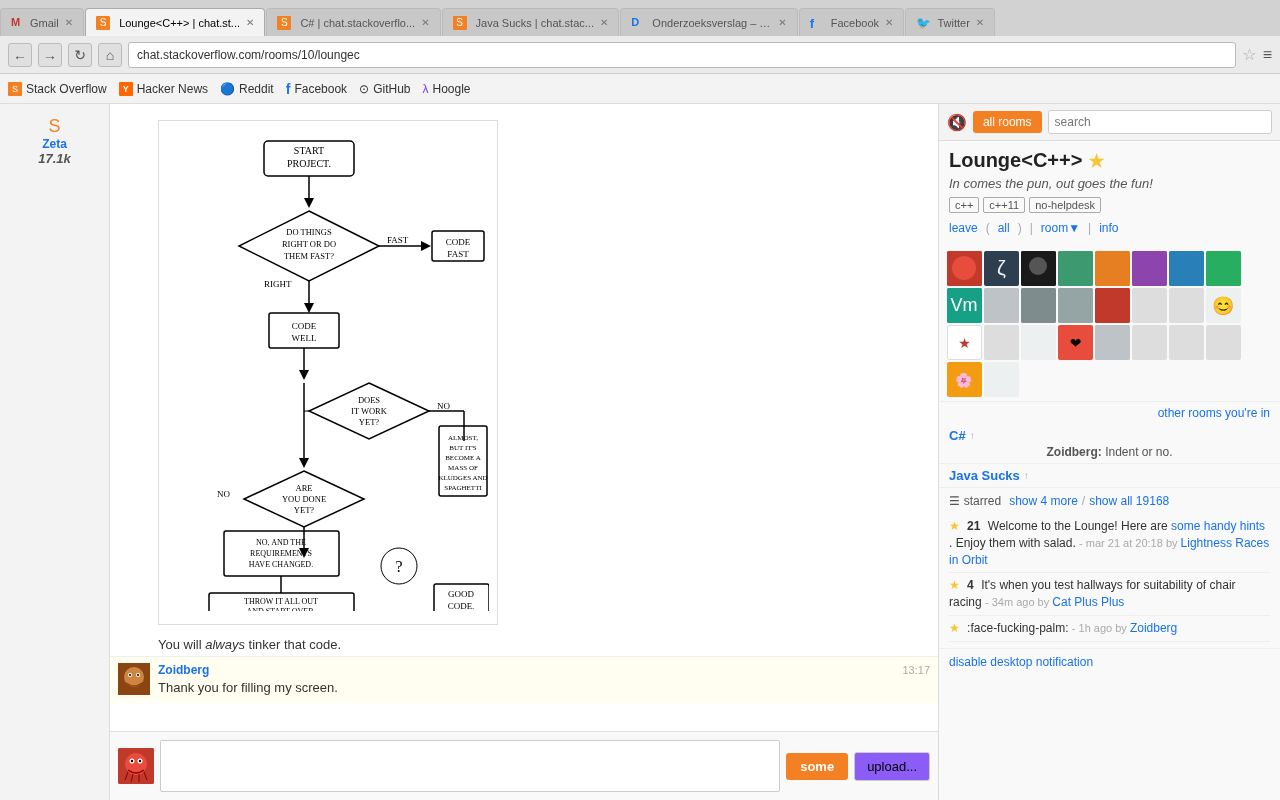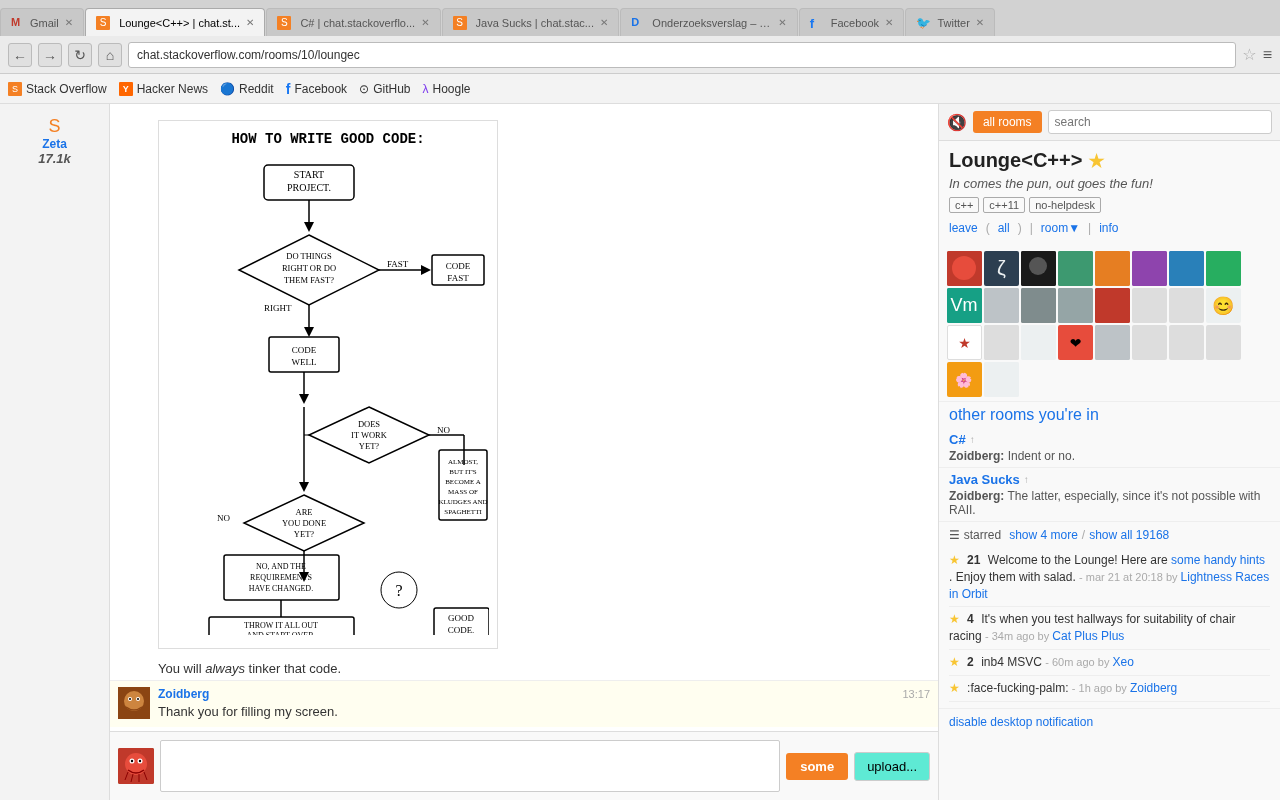--- a/index.html
+++ b/index.html
@@ -46,21 +46,21 @@
 
     
     .flowchart-container { border: 1px solid #ddd; display: inline-block; padding: 10px; background: white; max-width: 340px; }
     .flowchart-title { text-align: center; font-size: 14px; font-weight: bold; margin-bottom: 8px; font-family: 'Courier New', monospace; }
 
     
     .chat-input-bar { display: flex; align-items: center; padding: 8px; background: #f9f9f9; border-top: 1px solid #ddd; gap: 6px; }
     .user-avatar-small { width: 36px; height: 36px; border-radius: 2px; flex-shrink: 0; }
     .chat-input { flex: 1; height: 52px; border: 1px solid #ccc; border-radius: 2px; padding: 6px 8px; font-size: 13px; resize: none; }
     .send-btn { background: #f48024; color: white; border: none; padding: 6px 14px; border-radius: 3px; cursor: pointer; font-size: 13px; font-weight: bold; }
-    .upload-btn { background: #5eead4; border: 1px solid #ccc; padding: 6px 12px; border-radius: 3px; cursor: pointer; font-size: 13px; text-align: right; }
+    .upload-btn { background: #8b5cf6; border: 1px solid #ccc; padding: 6px 12px; border-radius: 3px; cursor: pointer; font-size: 13px; text-align: right; }
 
     
     .right-sidebar { width: 342px; background: #f9f9f9; border-left: 1px solid #ddd; display: flex; flex-direction: column; overflow-y: auto; flex-shrink: 0; }
     .right-sidebar-top { display: flex; align-items: center; padding: 6px 8px; gap: 6px; border-bottom: 1px solid #ddd; background: #f3f3f3; }
     .mute-btn { font-size: 16px; cursor: pointer; color: #555; }
     .all-rooms-btn { background: #f48024; color: white; border: none; padding: 4px 10px; border-radius: 3px; font-size: 12px; cursor: pointer; }
     .search-rooms { flex: 1; height: 24px; border: 1px solid #ccc; border-radius: 3px; padding: 0 6px; font-size: 12px; }
 
     .room-title-area { padding: 8px 10px 4px; }
     .room-title { font-size: 20px; font-weight: bold; color: #222; display: flex; align-items: center; gap: 6px; }
@@ -70,26 +70,26 @@
     .tag { border: 1px solid #aaa; padding: 1px 5px; font-size: 11px; color: #555; border-radius: 2px; cursor: pointer; }
     .room-actions { display: flex; gap: 8px; font-size: 12px; color: #1a73e8; margin: 8px 0; cursor: pointer; }
     .room-actions span { cursor: pointer; }
     .room-actions .sep { color: #aaa; }
 
     
     .avatars-grid { display: flex; flex-wrap: wrap; padding: 4px 8px; gap: 2px; }
     .avatar-item { width: 35px; height: 35px; border-radius: 2px; background: #ccc; overflow: hidden; }
     .avatar-placeholder { width: 35px; height: 35px; background: #ddd; border-radius: 2px; }
 
-    .other-rooms-link { text-align: left; padding: 4px 10px; font-size: 16px; color: #1a73e8; cursor: pointer; border-top: 1px solid #eee; }
+    .other-rooms-link { text-align: right; padding: 4px 10px; font-size: 12px; color: #1a73e8; cursor: pointer; border-top: 1px solid #eee; }
 
     
     .other-room { padding: 4px 10px; border-bottom: 1px solid #eee; }
     .other-room-name { font-size: 13px; font-weight: bold; color: #1a73e8; display: flex; align-items: center; gap: 4px; cursor: pointer; }
-    .other-room-msg { font-size: 12px; color: #555; margin-top: 2px; }
+    .other-room-msg { font-size: 12px; color: #555; margin-top: 2px; text-align: center; }
     .other-room-msg .username { color: #555; font-weight: bold; }
     .room-pin { font-size: 10px; color: #aaa; }
 
     
     .starred-section { padding: 6px 10px; }
     .starred-header { font-size: 12px; color: #555; margin-bottom: 6px; display: flex; align-items: center; gap: 4px; }
     .starred-item { padding: 4px 0; border-bottom: 1px solid #eee; font-size: 12px; color: #333; line-height: 1.4; }
     .starred-item .star { color: #f8c533; margin-right: 4px; }
     .starred-item .count { font-weight: bold; margin-right: 4px; }
     .starred-item .meta { color: #aaa; font-size: 11px; }
@@ -192,21 +192,20 @@
       <span class="sidebar-name">Zeta</span>
       <span class="sidebar-rep">17.1k</span>
     </div>
   </div>
 
   <div class="chat-area">
     <div class="chat-messages">
 
       <div class="image-message">
         <div class="flowchart-container">
-          <div class="flowchart-title">HOW TO WRITE GOOD CODE:</div>
           <svg width="320" height="480" viewBox="0 0 320 480" class="flowchart-svg">
 
             <rect x="95" y="10" width="90" height="35" rx="4" fill="white" stroke="black" stroke-width="1.5"></rect>
             <text x="140" y="23" text-anchor="middle" font-size="10" font-family="serif">START</text>
             <text x="140" y="36" text-anchor="middle" font-size="10" font-family="serif">PROJECT.</text>
 
             <line x1="140" y1="45" x2="140" y2="70" stroke="black" stroke-width="1.5"></line>
             <polygon points="135,67 140,77 145,67" fill="black"></polygon>
 
             <polygon points="140,80 210,115 140,150 70,115" fill="white" stroke="black" stroke-width="1.5"></polygon>
@@ -487,23 +486,20 @@
       </div>
       <div class="other-room-msg">
         <span class="username">Zoidberg:</span> <span>Indent or no.</span>
       </div>
     </div>
     <div class="other-room">
       <div class="other-room-name">
         <span>Java Sucks</span>
         <span class="room-pin">↑</span>
       </div>
-      <div class="other-room-msg">
-        <span class="username">Zoidberg:</span> <span>The latter, especially, since it's not possible with RAII.</span>
-      </div>
     </div>
 
     <div class="starred-section">
       <div class="starred-header">
         <span>☰</span>
         <span>starred</span>
         <span style="color:#1a73e8;cursor:pointer;margin-left:4px;">show 4 more</span>
         <span style="color:#aaa;">/</span>
         <span style="color:#1a73e8;cursor:pointer;">show all 19168</span>
       </div>
@@ -520,27 +516,20 @@
 
 
       <div class="starred-item">
         <span class="star">★</span>
         <span class="count">4</span>
         <span>It's when you test hallways for suitability of chair racing</span>
         <span class="meta"> - 34m ago by </span>
         <span style="color:#1a73e8;cursor:pointer;">Cat Plus Plus</span>
       </div>
 
-      <div class="starred-item">
-        <span class="star">★</span>
-        <span class="count">2</span>
-        <span>inb4 MSVC</span>
-        <span class="meta"> - 60m ago by </span>
-        <span style="color:#1a73e8;cursor:pointer;">Xeo</span>
-      </div>
 
       <div class="starred-item">
         <span class="star">★</span>
         <span>:face-fucking-palm:</span>
         <span class="meta"> - 1h ago by </span>
         <span style="color:#1a73e8;cursor:pointer;">Zoidberg</span>
       </div>
 
     </div>
 

